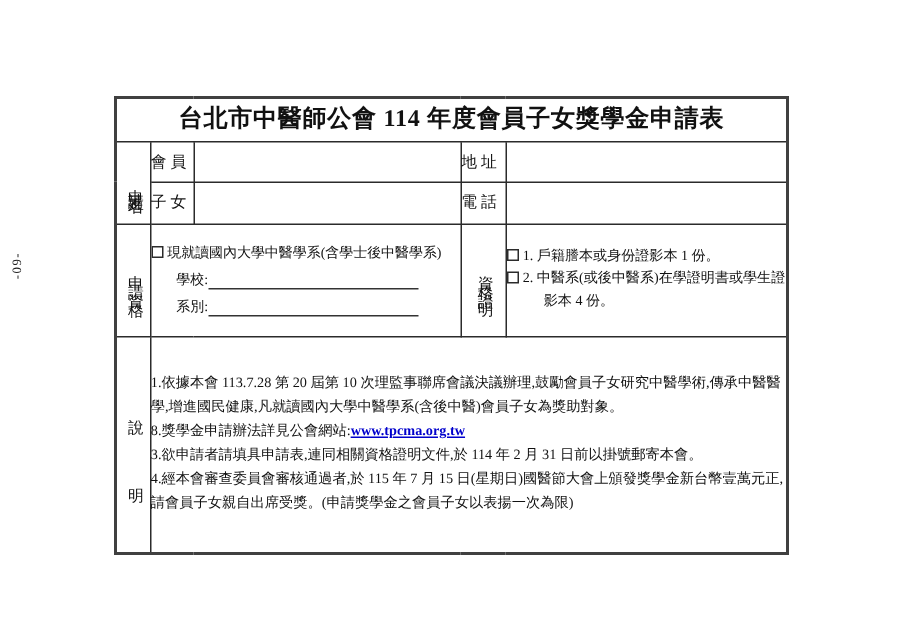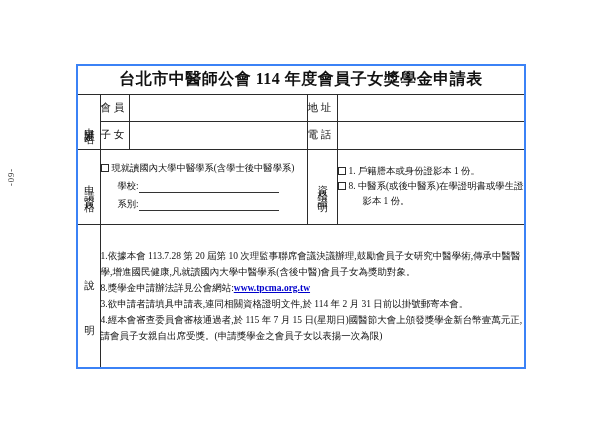--- a/index.html
+++ b/index.html
@@ -21,21 +21,21 @@
     transform: rotate(-90deg);
     transform-origin: center;
     white-space: nowrap;
   }
   table.form {
     position: absolute;
     left: 76px; top: 64px;
     width: 448px;
     border-collapse: collapse;
     table-layout: fixed;
-    border: 2px solid #3b82f6;
+    border: 2px solid #404040;
   }
   table.form td {
     border: 1px solid #2b2b2b;
     padding: 0;
     vertical-align: middle;
   }
   td.title-cell {
     height: 29px;
     text-align: center;
     font-weight: bold;
@@ -154,21 +154,21 @@
       </div>
     </td>
     <td class="vcell">
       <span class="vtext sp6">資格證明</span>
     </td>
     <td class="proof-cell">
       <div class="proof-item">
         <span class="cbx"></span><span>1. 戶籍謄本或身份證影本 1 份。</span>
       </div>
       <div class="proof-item">
-        <span class="cbx"></span><span>8. 中醫系(或後中醫系)在學證明書或學生證影本 1 份。</span>
+        <span class="cbx"></span><span>2. 中醫系(或後中醫系)在學證明書或學生證影本 4 份。</span>
       </div>
     </td>
   </tr>
 
   <tr style="height:115px;">
     <td class="vcell">
       <span class="vtext sp46">說明</span>
     </td>
     <td class="notes-cell" colspan="4">
       <div class="note">1.依據本會 113.7.28 第 20 屆第 10 次理監事聯席會議決議辦理,鼓勵會員子女研究中醫學術,傳承中醫醫學,增進國民健康,凡就讀國內大學中醫學系(含後中醫)會員子女為獎助對象。</div>

